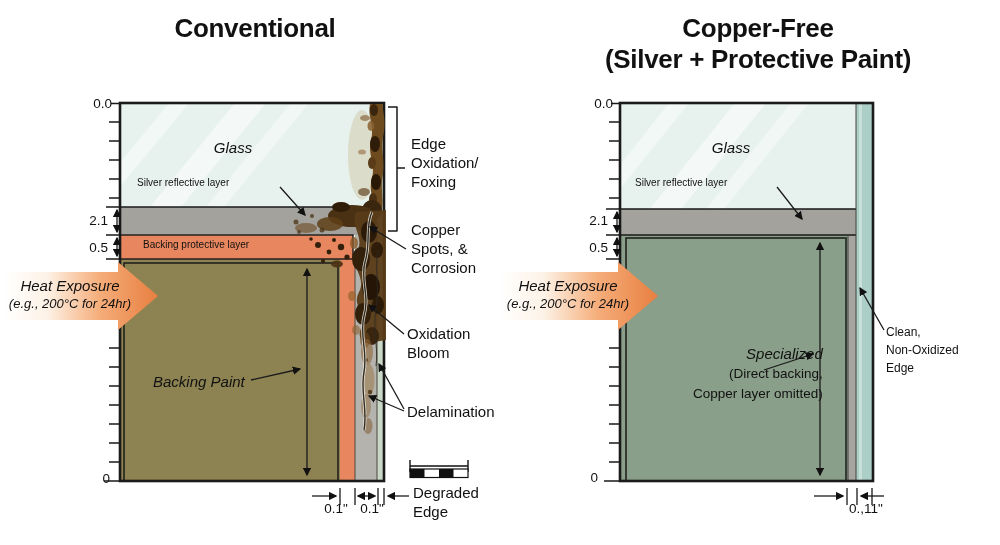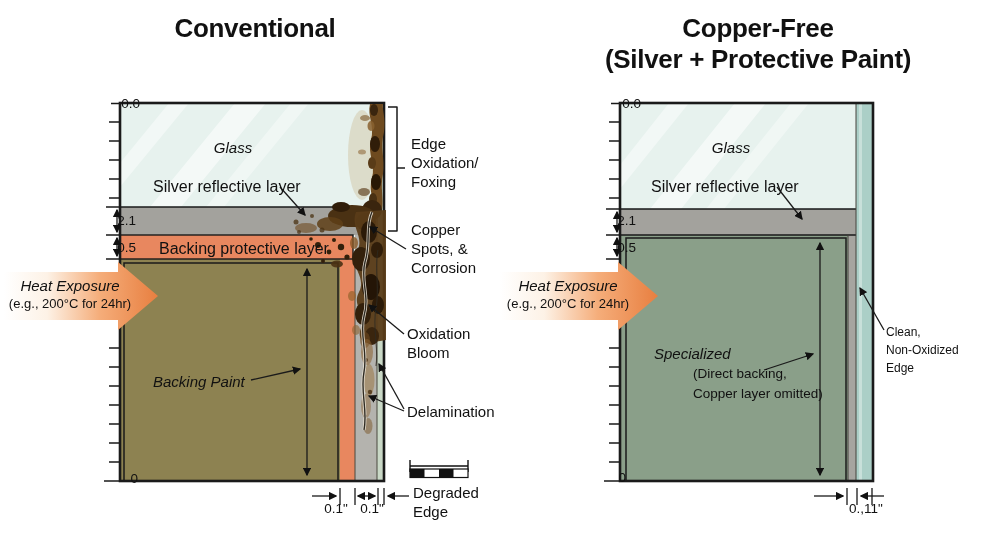--- a/index.html
+++ b/index.html
@@ -1,31 +1,31 @@
 <!DOCTYPE html>
 <html><head>
 <meta charset="utf-8">
 <style>
   html,body{margin:0;padding:0;background:#fff;}
   .canvas{position:relative;width:1000px;height:545px;background:#fff;overflow:hidden;
           font-family:"Liberation Sans",sans-serif;color:#111;}
   .canvas svg{position:absolute;left:0;top:0;}
   .lbl{position:absolute;white-space:nowrap;line-height:1.25;}
   .c{transform:translateX(-50%);text-align:center;}
-  .r{transform:translateX(-100%);text-align:right;margin-left:28px;}
+  .r{transform:translateX(-100%);text-align:right;}
   .title{position:absolute;transform:translateX(-50%);text-align:center;font-weight:bold;
          font-size:26px;line-height:31px;letter-spacing:-0.3px;white-space:nowrap;}
   .f15{font-size:15px;font-style:italic;}
-  .f14{font-size:16px;margin-left:16px;}
-  .f13{font-size:13px;}
+  .f14{font-size:10px;}
+  .f13{font-size:13px;font-style:italic;}
   .ann{position:absolute;font-size:15px;line-height:19px;white-space:nowrap;}
   .axis{position:absolute;font-size:13.5px;white-space:nowrap;}
   .dim{position:absolute;font-size:13.5px;transform:translateX(-50%);white-space:nowrap;}
   .small{font-size:13.5px;line-height:20px;margin-left:39px;}
-  .pl{line-height:21px;}
+  .pl{line-height:21px;text-align:right;}
 </style>
 </head>
 <body>
 
 <div class="canvas">
 
 <svg width="1000" height="545" viewBox="0 0 1000 545">
   <defs>
     <linearGradient id="heatGrad" x1="0" y1="0" x2="1" y2="0">
       <stop offset="0" stop-color="#ffffff"></stop>

